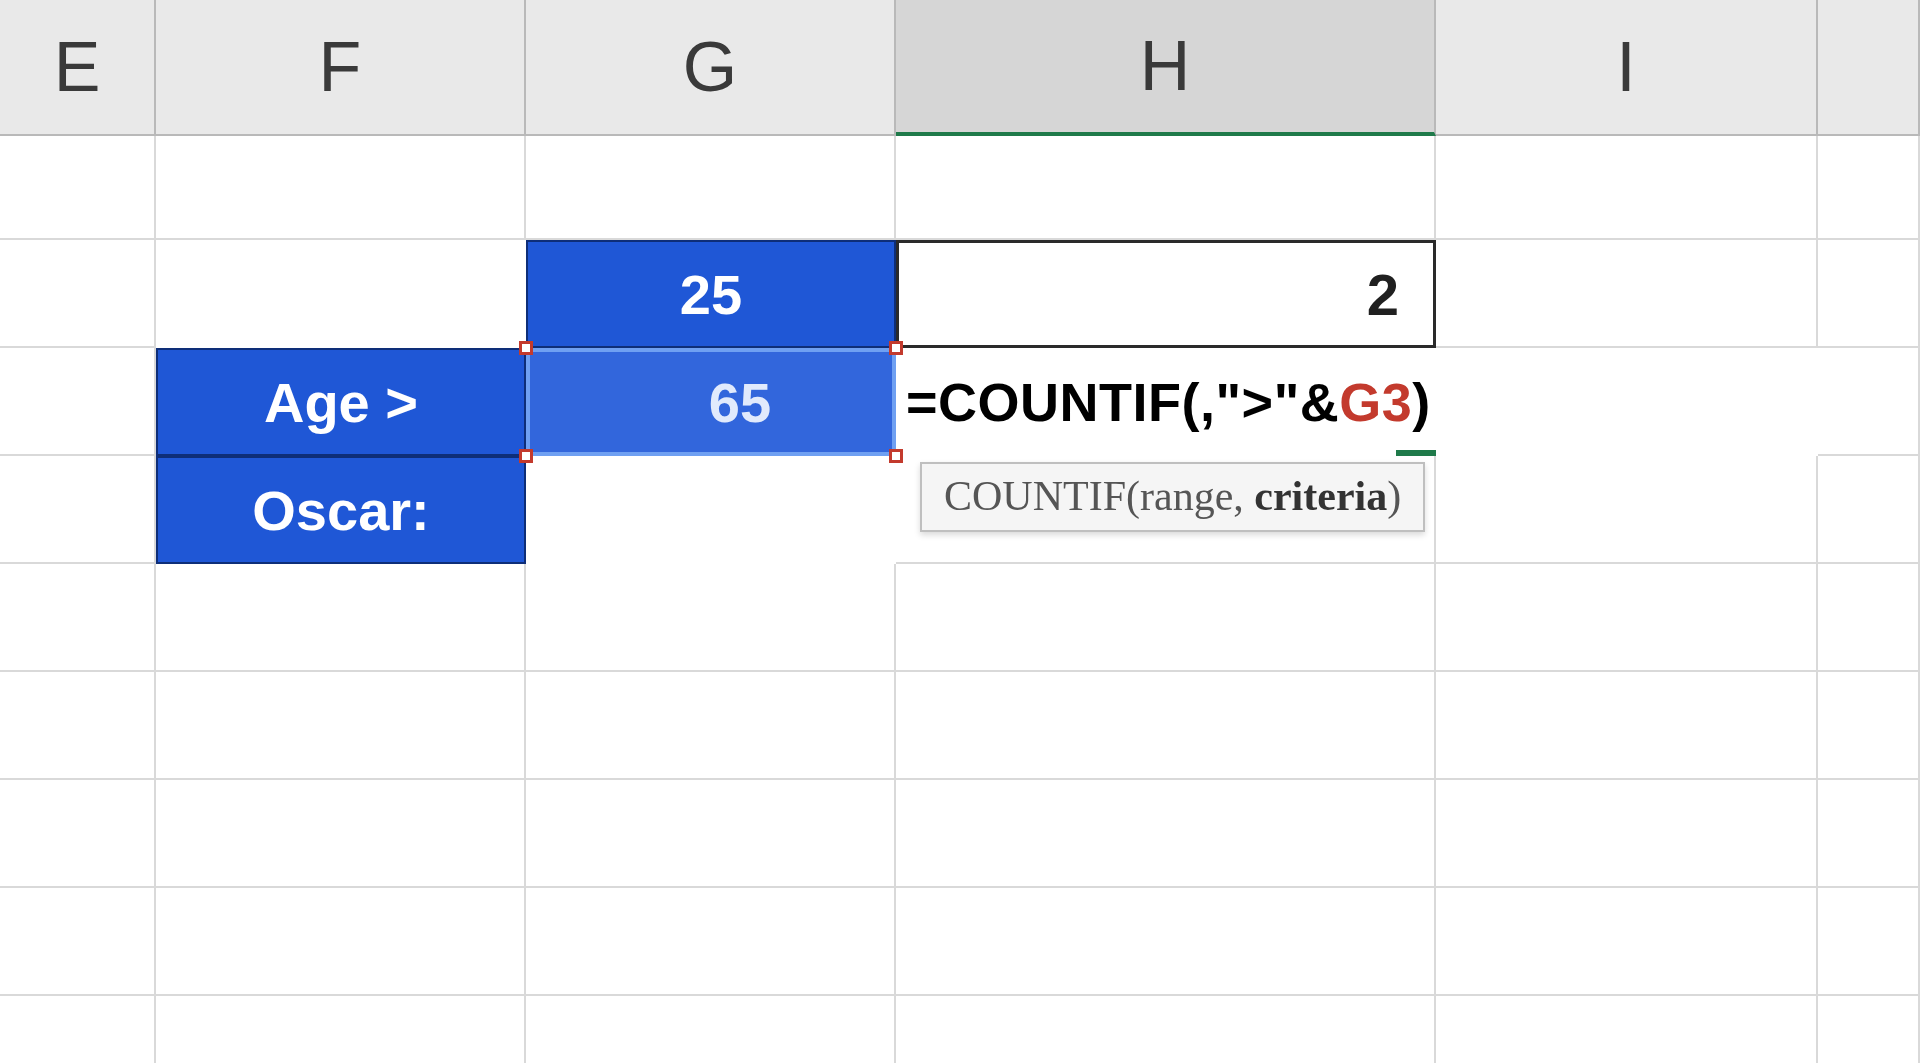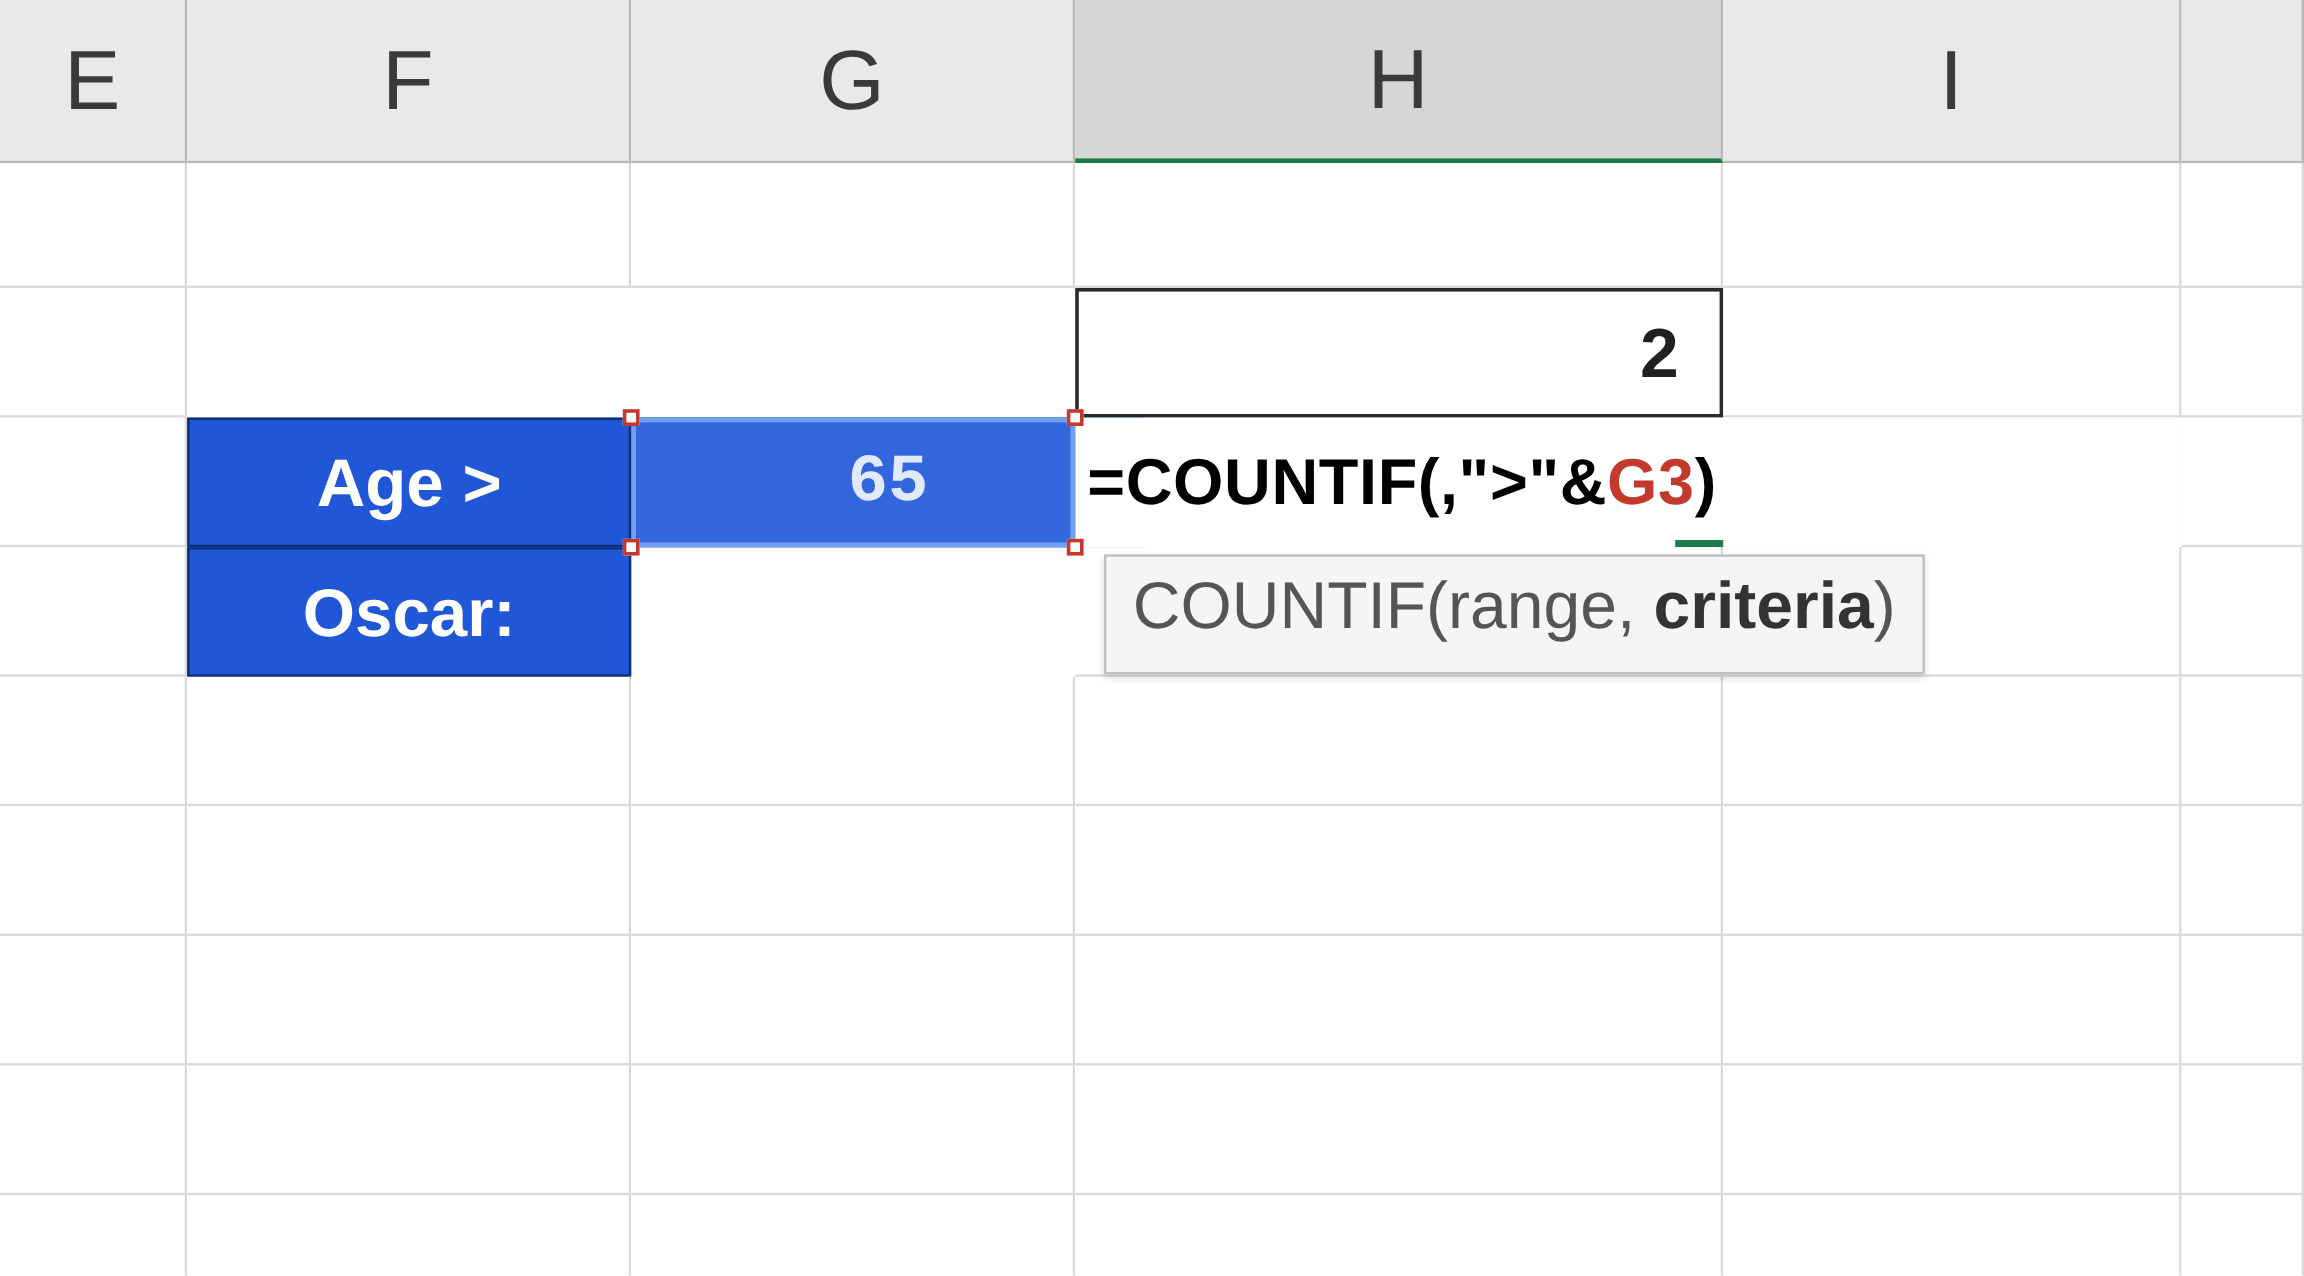--- a/index.html
+++ b/index.html
@@ -93,25 +93,26 @@
     background: #fff;
     border: 3px solid #c33a2d;
     box-sizing: border-box;
   }
   
   .tooltip {
     position: absolute;
     background: #f5f5f5;
     border: 2px solid #bfbfbf;
     color: #555;
-    font-size: 55px;
-    padding: 8px 22px 24px 22px;
+    font-size: 42px;
+    padding: 8px 22px 10px 22px;
     font-weight: 400;
     box-shadow: 0 3px 6px rgba(0,0,0,0.15);
     white-space: nowrap;
+    font-family: Liberation Serif, serif;
   }
   .tooltip .bold { font-weight: 700; color:#333; }
   
   .formula-underline {
     position:absolute;
     height:6px;
     background:#1f7a4a;
   }
 </style>
 </head>
@@ -137,31 +138,34 @@
   <div class="cell colhdr" style="left:1818px;top:0px;width:102px;height:136px;"></div>
 
   <div class="cell gridcell" style="left:0px;   top:136px;width:156px;height:104px;"></div>
   <div class="cell gridcell" style="left:156px; top:136px;width:370px;height:104px;"></div>
   <div class="cell gridcell" style="left:526px; top:136px;width:370px;height:104px;"></div>
   <div class="cell gridcell" style="left:896px; top:136px;width:540px;height:104px;"></div>
   <div class="cell gridcell" style="left:1436px;top:136px;width:382px;height:104px;"></div>
   <div class="cell gridcell" style="left:1818px;top:136px;width:102px;height:104px;"></div>
 
   <div class="cell gridcell" style="left:0px;top:240px;width:156px;height:108px;"></div>
+  <div class="cell bluecell" style="left:526px;top:240px;width:370px;height:108px;">
+       <span>25</span>
+    </div>
   <div class="cell result-cell" style="left:896px;top:240px;width:540px;height:108px;">
        <span>2</span>
     </div>
   <div class="cell gridcell" style="left:1436px;top:240px;width:382px;height:108px;"></div>
   <div class="cell gridcell" style="left:1818px;top:240px;width:102px;height:108px;"></div>
 
   <div class="cell gridcell" style="left:0px;top:348px;width:156px;height:108px;"></div>
   <div class="cell bluecell" style="left:156px;top:348px;width:370px;height:108px;">
        <span>Age &gt;</span>
     </div>
-  <div class="cell bluecell" style="left:526px;top:348px;width:428px;height:108px;font-family:Liberation Mono, monospace;">
+  <div class="cell bluecell" style="left:526px;top:348px;width:428px;height:108px;">
        <span>65</span>
     </div>
   <div class="cell gridcell" style="left:1436px;top:348px;width:382px;height:108px;"></div>
   <div class="cell gridcell" style="left:1818px;top:348px;width:102px;height:108px;"></div>
 
   <div class="cell formula-cell" style="left:896px;top:348px;width:922px;height:108px;">
     <span class="lit">=</span>
       <span class="fn">COUNTIF</span>
       <span class="lit">(</span>
       <span class="lit">,</span>

